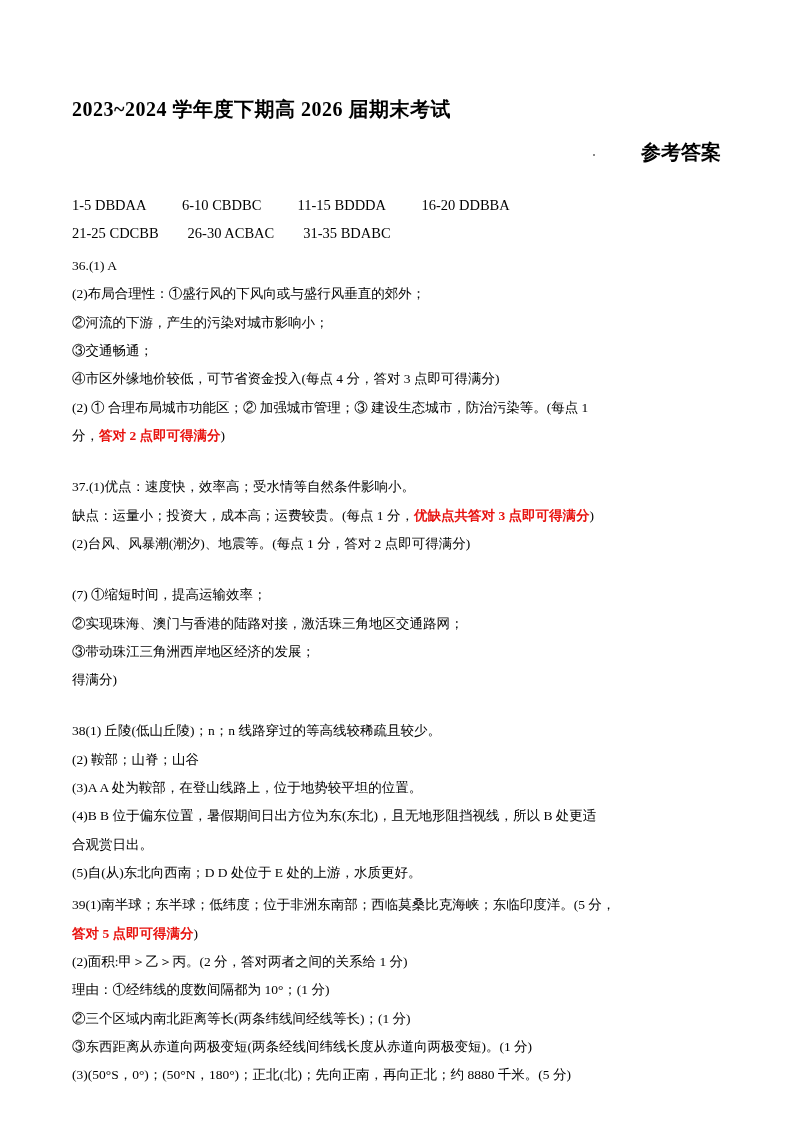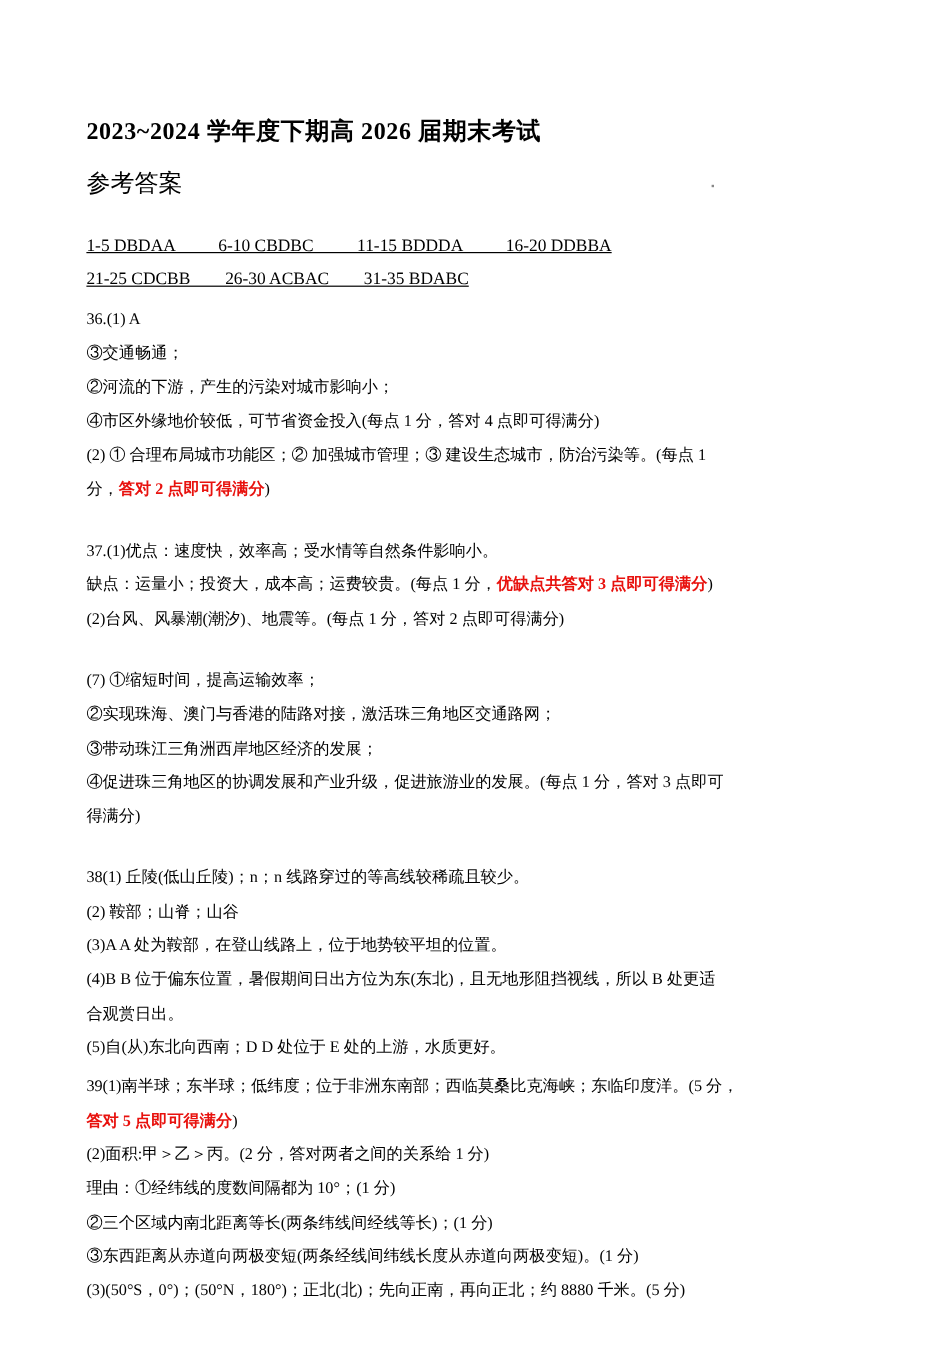--- a/index.html
+++ b/index.html
@@ -32,29 +32,28 @@
   }
   .doc-title {
     text-align: left;
     font-size: 20px;
     font-weight: bold;
     margin-top: 96px;
     letter-spacing: 0.5px;
     font-family: "Liberation Serif", "DejaVu Serif", serif;
   }
   .doc-subtitle {
-    text-align: left;
+    text-align: right;
     font-size: 20px;
-    font-weight: normal;
+    font-weight: bold;
     margin-top: 16px;
     font-family: "DejaVu Sans", "Liberation Sans", sans-serif;
   }
   .answers-block {
     margin-top: 26px;
-    text-decoration: underline;
   }
   .answer-row {
     font-size: 14.5px;
     line-height: 1.9;
     white-space: pre;
   }
   .body-block {
     margin-top: 6px;
   }
   p.line {
@@ -83,35 +82,35 @@
   <div class="doc-title">2023~2024 学年度下期高 2026 届期末考试</div>
   <div class="doc-subtitle">参考答案</div>
 
   <div class="answers-block">
     <div class="answer-row">1-5 DBDAA          6-10 CBDBC          11-15 BDDDA          16-20 DDBBA</div>
     <div class="answer-row">21-25 CDCBB        26-30 ACBAC        31-35 BDABC</div>
   </div>
 
   <div class="body-block">
     <p class="line">36.(1) A</p>
+    <p class="line">(2)布局合理性：①盛行风的下风向或与盛行风垂直的郊外；</p>
+    <p class="line">②河流的下游，产生的污染对城市影响小；</p>
     <p class="line">③交通畅通；</p>
-    <p class="line">②河流的下游，产生的污染对城市影响小；</p>
-    <p class="line">④市区外缘地价较低，可节省资金投入(每点 1 分，答对 4 点即可得满分)</p>
+    <p class="line">④市区外缘地价较低，可节省资金投入(每点 4 分，答对 3 点即可得满分)</p>
     <p class="line"><span>(2) ① 合理布局城市功能区；② 加强城市管理；③ 建设生态城市，防治污染等。(每点 1</span></p>
     <p class="line"><span>分，</span><span class="red">答对 2 点即可得满分</span><span>)</span></p>
   </div>
 
   <div class="body-block">
     <p class="line gap">37.(1)优点：速度快，效率高；受水情等自然条件影响小。</p>
     <p class="line"><span>缺点：运量小；投资大，成本高；运费较贵。(每点 1 分，</span><span class="red">优缺点共答对 3 点即可得满分</span><span>)</span></p>
     <p class="line">(2)台风、风暴潮(潮汐)、地震等。(每点 1 分，答对 2 点即可得满分)</p>
     <p class="line gap">(7) ①缩短时间，提高运输效率；</p>
     <p class="line">②实现珠海、澳门与香港的陆路对接，激活珠三角地区交通路网；</p>
     <p class="line">③带动珠江三角洲西岸地区经济的发展；</p>
-    <p class="line">④促进珠三角地区的协调发展和产业升级，促进旅游业的发展。(每点 1 分，答对 3 点即可</p>
     <p class="line">得满分)</p>
   </div>
 
   <div class="body-block">
     <p class="line gap"><span>38(1)  丘陵(低山丘陵)；n；n 线路穿过的</span><span class="u">等高线较稀疏且</span><span class="u">较少</span><span>。</span></p>
     <p class="line">(2)  鞍部；山脊；山谷</p>
     <p class="line"><span>(3)A   A 处为鞍部，</span><span class="u">在登山线路上</span><span>，位于</span><span class="u">地势较平坦</span><span>的位置。</span></p>
     <p class="line"><span>(4)B    B 位于</span><span class="u">偏东位置</span><span>，暑假期间</span><span class="u">日出方位为东(东北)</span><span>，且</span><span class="u">无地形阻挡视线</span><span>，所以 B 处更适</span></p>
     <p class="line">合观赏日出。</p>
     <p class="line"><span>(5)自(从)东北向西南；D    D 处位于 E 处的</span><span class="u">上游</span><span>，水质更好。</span></p>

